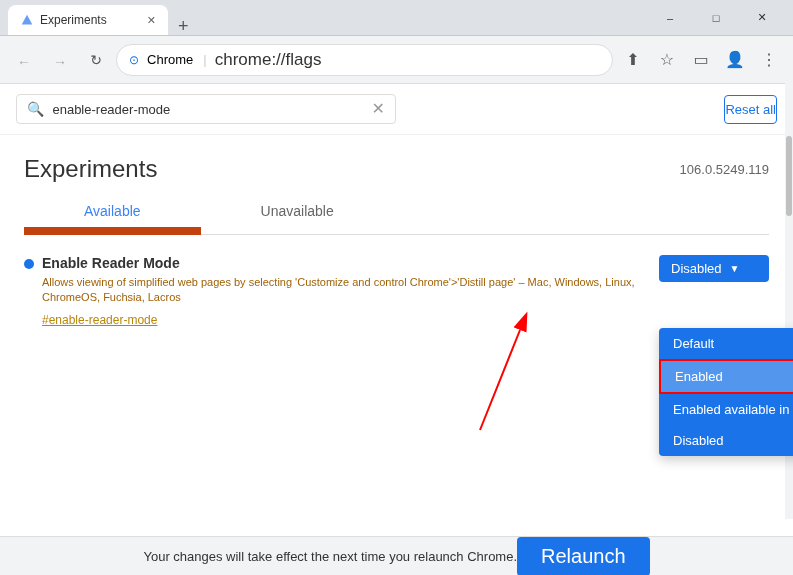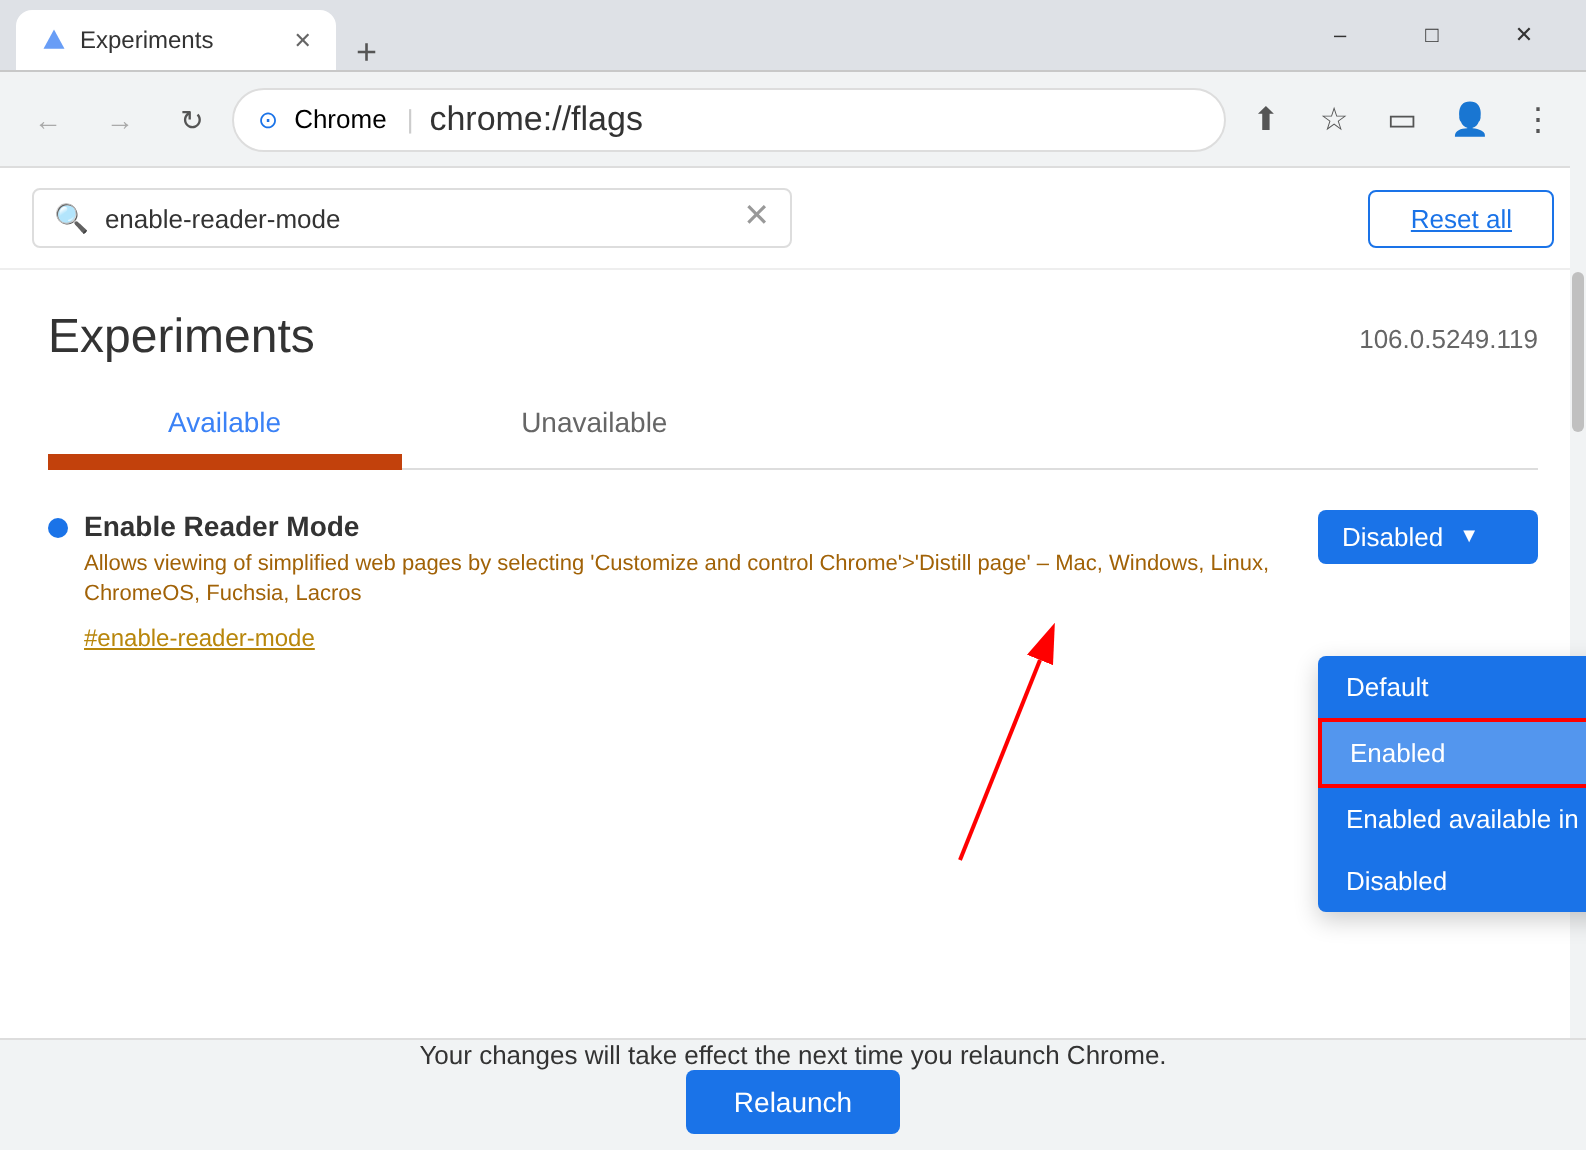--- a/index.html
+++ b/index.html
@@ -147,24 +147,23 @@
       cursor: pointer;
       font-size: 16px;
       line-height: 1;
     }
     .reset-all-btn {
       margin-left: auto;
       border: 1px solid #1a73e8;
       color: #1a73e8;
       background: #fff;
       border-radius: 4px;
-      padding: 6px 20px;
-      font-size: 13px;
-      cursor: pointer;
-      text-decoration: underline;
+      padding: 6px 0;
+      font-size: 13px;
+      cursor: pointer;
     }
 
     
     .main-content {
       padding: 20px 24px 0 24px;
       background: #fff;
     }
     .experiments-header {
       display: flex;
       align-items: center;
@@ -274,40 +273,39 @@
       background: rgba(255,255,255,0.25);
       border: 2px solid red;
     }
 
     
     .bottom-bar {
       position: absolute;
       bottom: 0;
       left: 0;
       right: 0;
-      height: 56px;
+      height: 39px;
       background: #f1f3f4;
       border-top: 1px solid #ddd;
       display: flex;
       align-items: center;
       padding: 0 24px;
-      justify-content: flex-start;
-      flex-direction: column;
+      justify-content: center;
     }
     .bottom-text {
       font-size: 13px;
       color: #333;
     }
     .relaunch-btn {
       background: #1a73e8;
       color: #fff;
       border: none;
       border-radius: 4px;
       padding: 8px 24px;
-      font-size: 14px;
+      font-size: 20px;
       cursor: pointer;
       font-weight: 500;
     }
 
     
     .scrollbar {
       position: absolute;
       right: 0;
       top: 36px;
       bottom: 56px;

